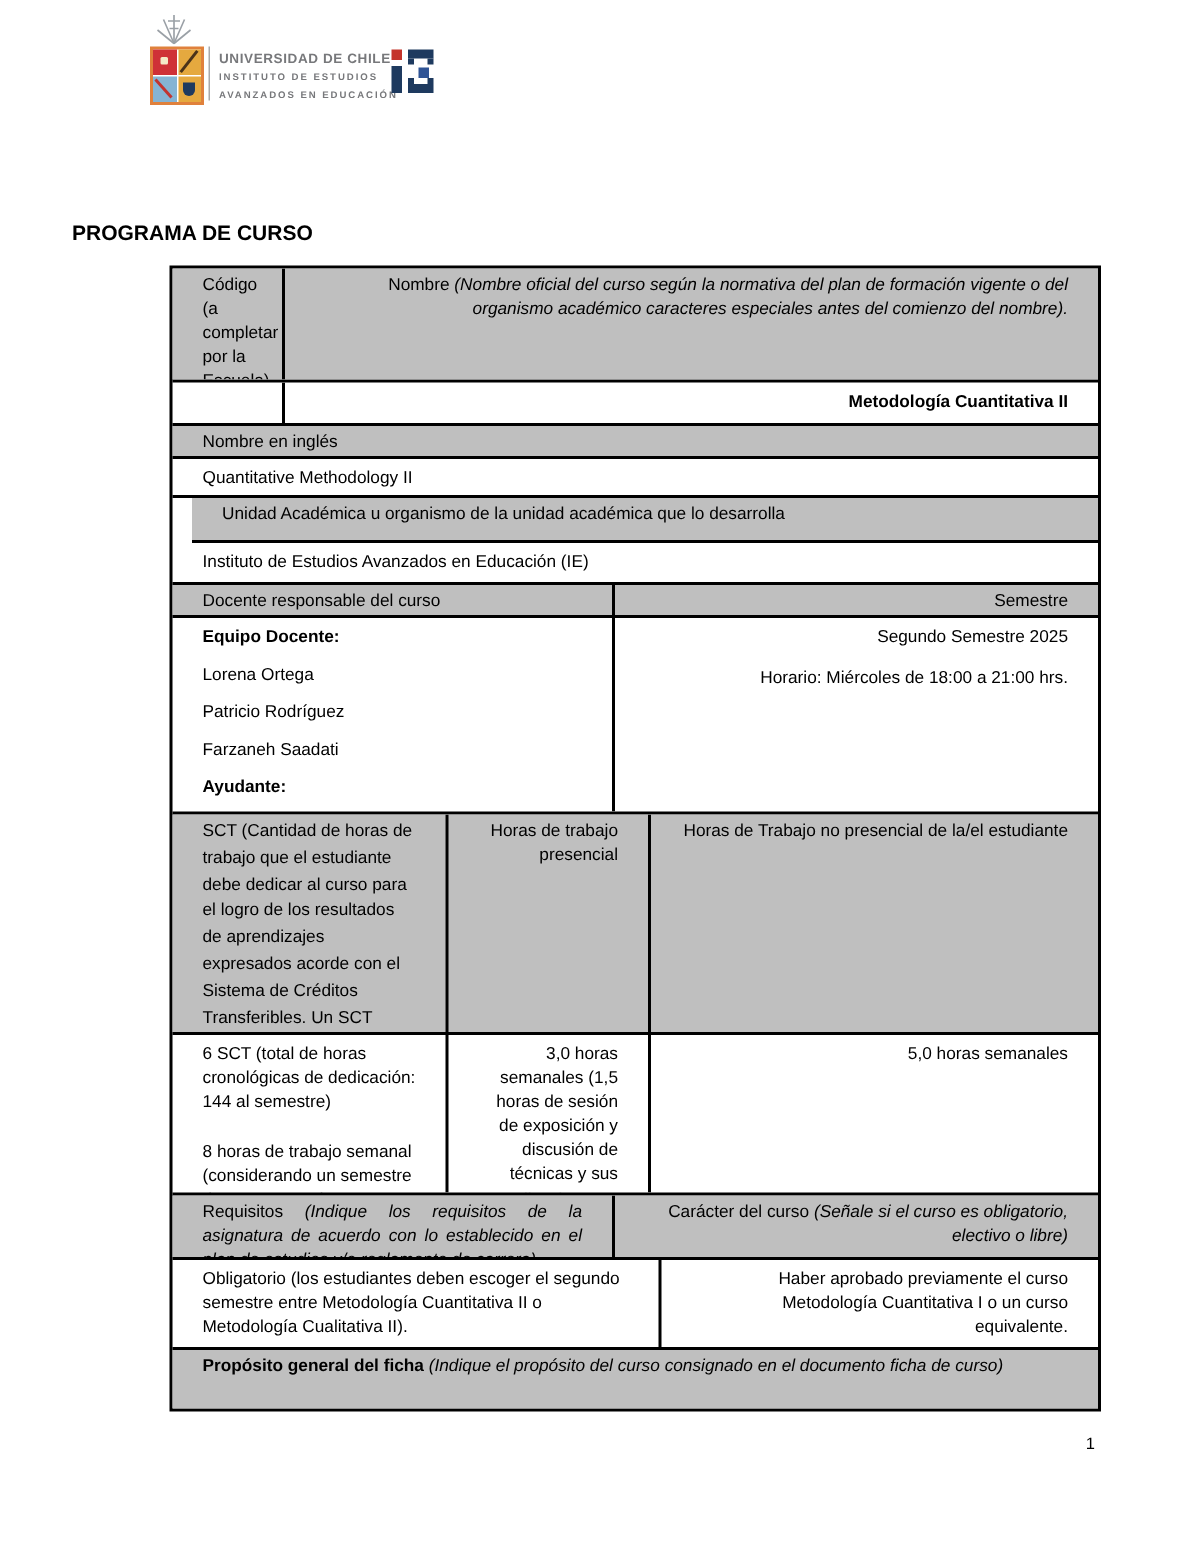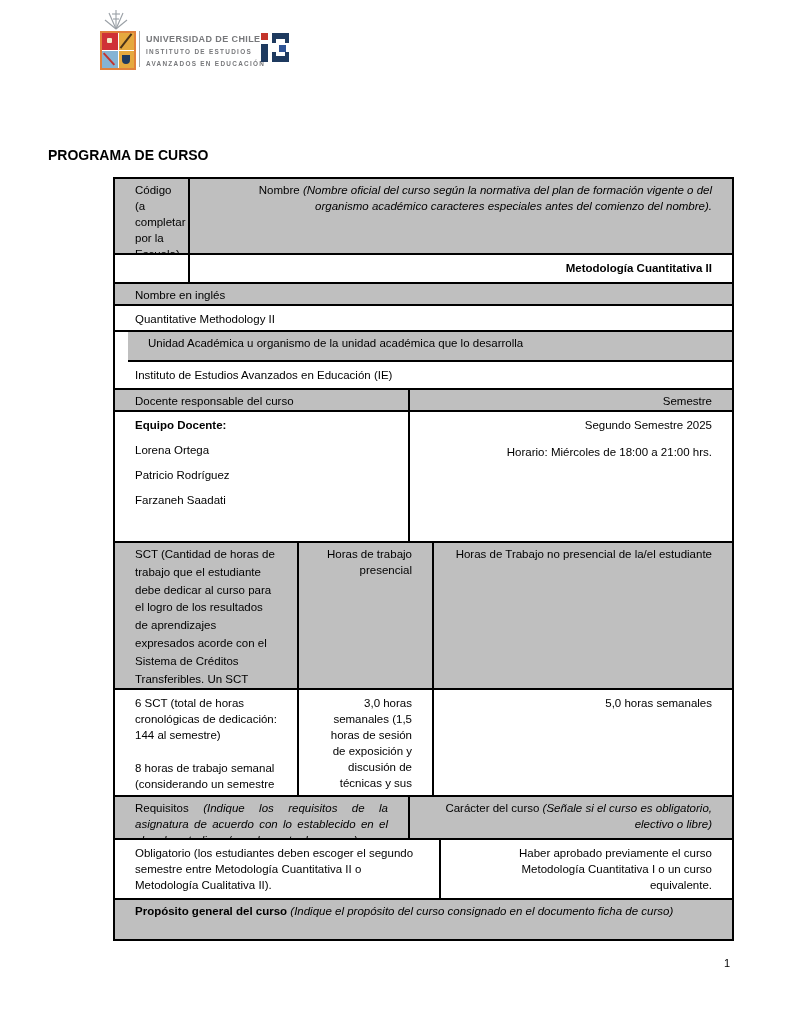--- a/index.html
+++ b/index.html
@@ -155,20 +155,21 @@
       <div class="c gray wB">Docente responsable del curso</div>
       <div class="c gray fill">Semestre</div>
     </div>
 
     <div class="row h131">
       <div class="c wB docente-cell pad4">
         <p class="b">Equipo Docente:</p>
         <p>Lorena Ortega</p>
         <p>Patricio Rodríguez</p>
         <p>Farzaneh Saadati</p>
+        <p class="b">Ayudante:</p>
 
       </div>
       <div class="c fill sem-cell pad4">
         <p>Segundo Semestre 2025</p>
         <p>Horario: Miércoles de 18:00 a 21:00 hrs.</p>
       </div>
     </div>
 
     <div class="row h147">
       <div class="c gray wC sct-head">SCT (Cantidad de horas de trabajo que el estudiante debe dedicar al curso para el logro de los resultados de aprendizajes expresados acorde con el Sistema de Créditos Transferibles. Un SCT corresponde a 27 horas cronológicas)</div>
@@ -196,21 +197,21 @@
       </div>
     </div>
 
     <div class="row h60">
       <div class="c fill pad4">Obligatorio (los estudiantes deben escoger el segundo semestre entre Metodología Cuantitativa II o Metodología Cualitativa II).</div>
       <div class="c wB pad4">Haber aprobado previamente el curso Metodología Cuantitativa I o un curso equivalente.</div>
     </div>
 
     <div class="row h39">
       <div class="c gray fill">
-        <span class="b">Propósito general del curso</span>
+        <span class="b">Propósito general del ficha</span>
         <span class="it">(Indique el propósito del curso consignado en el documento ficha de curso)</span>
       </div>
     </div>
 
   </div>
 
   <div class="abs page-number">1</div>
 
 </div>
 

